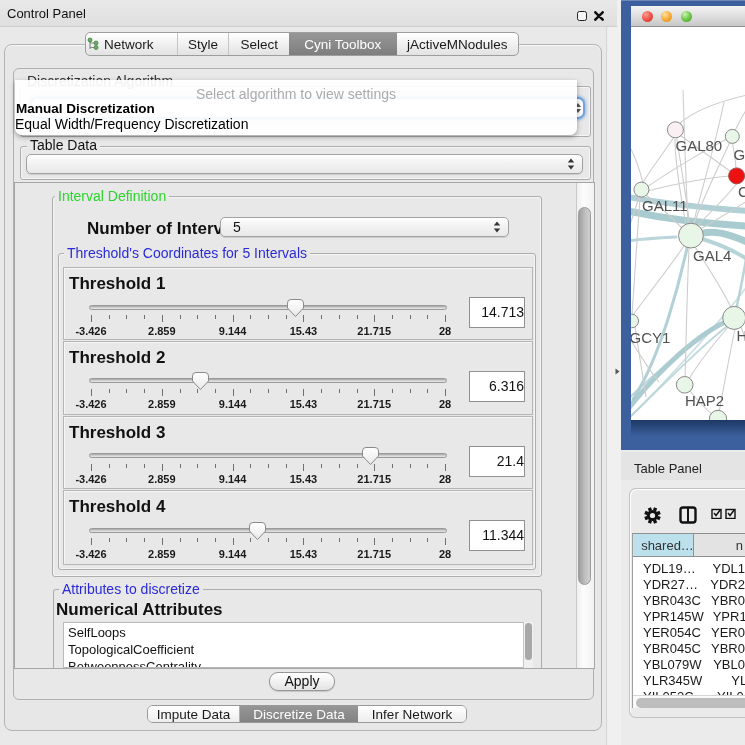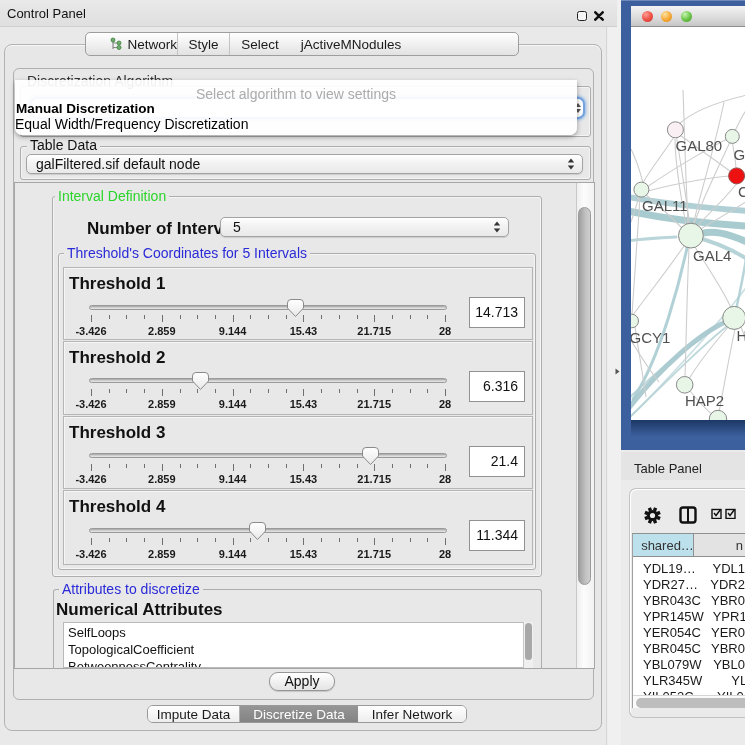--- a/index.html
+++ b/index.html
@@ -26,65 +26,65 @@
     position:absolute; height:5px; border-radius:3px;
     background:linear-gradient(#9F9F9F, #C9C9C9 40%, #E9E9E9);
     border:1px solid #9A9A9A;
   }
   .thumb {
     position:absolute; width:17px; height:18px;
   }
   .ticklbl { position:absolute; font-size:11px; font-weight:bold; color:#1A1A1A; transform:translateX(-50%); white-space:nowrap; }
   .valbox {
     position:absolute; width:56px; height:31px; background:#fff; border:1px solid #919191;
-    font-size:14px; color:#111; text-align:right; line-height:29px; padding-right:6px;
+    font-size:14px; color:#111; text-align:right; line-height:29px; 
   }
 </style>
 </head>
 <body>
 
 <div class="abs" style="left:0;top:0;width:607px;height:745px;background:#E9E9E9;border-right:1px solid #D6D6D6;"></div>
 
 <div class="abs" style="left:0;top:0;width:617px;height:27px;background:linear-gradient(#E9E9E9,#DFDFDF);border-bottom:1px solid #CFCFCF;z-index:3;"></div>
 <div class="abs" style="left:7px;top:6px;font-size:13px;color:#111;z-index:4;">Control Panel</div>
 <div class="abs" style="left:577px;top:11px;width:9.5px;height:9.5px;border:1.5px solid #222;border-radius:2.5px;background:#F5F5F5;z-index:4;"></div>
 <svg class="abs" style="left:594px;top:11px;z-index:4;" width="10" height="10" viewBox="0 0 10 10">
     <path d="M1.3 1.3 L8.7 8.7 M8.7 1.3 L1.3 8.7" stroke="#111" stroke-width="2.5" stroke-linecap="round"></path>
   </svg>
 
 <div class="abs" style="left:4px;top:44px;width:598px;height:687px;border:1px solid #B2B2B2;border-radius:8px;background:#E7E7E7;box-shadow:inset 0 1px 0 rgba(255,255,255,0.7);"></div>
 
 <div class="abs" style="left:85px;top:32px;width:434px;height:24px;background:linear-gradient(#FFFFFF,#EFEFEF 55%,#E2E2E2);border:1px solid #9E9E9E;border-radius:5px;overflow:hidden;display:flex;">
-  <div style="width:92px;display:flex;align-items:center;justify-content:flex-end;font-size:13.5px;color:#1A1A1A;border-right:1px solid #C4C4C4;">
+  <div style="width:92px;display:flex;align-items:center;justify-content:flex-start;font-size:13.5px;color:#1A1A1A;border-right:1px solid #C4C4C4;">
     <svg width="14" height="15" viewBox="0 0 14 15" style="margin-right:4px;">
       <path d="M4 3 L4 12 M4 6 L10 6 M4 10.5 L10 10.5" stroke="#8A8A8A" stroke-width="1.2" fill="none"></path>
       <circle cx="4" cy="3" r="2" fill="#6FAE6F" stroke="#3E7E3E" stroke-width="0.8"></circle>
       <circle cx="10" cy="6" r="2" fill="#6FAE6F" stroke="#3E7E3E" stroke-width="0.8"></circle>
       <circle cx="10" cy="10.5" r="2" fill="#6FAE6F" stroke="#3E7E3E" stroke-width="0.8"></circle>
     </svg>
     Network</div>
   <div style="width:52px;display:flex;align-items:center;justify-content:center;font-size:13.5px;color:#1A1A1A;border-right:1px solid #C4C4C4;">Style</div>
   <div style="width:60px;display:flex;align-items:center;justify-content:center;font-size:13.5px;color:#1A1A1A;">Select</div>
+  <div style="width:108px;display:flex;align-items:center;justify-content:center;font-size:13.5px;color:#FFF;background:linear-gradient(#979797,#7E7E7E);">Cyni Toolbox</div>
   <div style="width:122px;display:flex;align-items:center;justify-content:center;font-size:13.5px;color:#1A1A1A;">jActiveMNodules</div>
 </div>
 
 <div class="abs" style="left:13px;top:68px;width:581px;height:632px;border:1px solid #B0B0B0;border-radius:6px;background:#E8E8E8;"></div>
 
 <div class="abs etched" style="left:20px;top:86px;width:571px;height:51px;"></div>
 
 <div class="abs" style="left:30px;top:97px;width:555px;height:22px;border:2.5px solid #76A3DE;border-radius:7px;background:#FFF;box-shadow:0 0 3px 1px rgba(110,165,230,0.75);"></div>
 <div class="abs" style="left:575px;top:103px;width:8px;height:11px;">
   <div style="width:0;height:0;border-left:3.5px solid transparent;border-right:3.5px solid transparent;border-bottom:4.5px solid #555;margin-bottom:2px;"></div>
   <div style="width:0;height:0;border-left:3.5px solid transparent;border-right:3.5px solid transparent;border-top:4.5px solid #555;"></div>
 </div>
 
 <div class="abs etched" style="left:20px;top:146px;width:571px;height:34px;"></div>
 <div class="gtitle" style="left:27px;top:139px;color:#111;">Table Data</div>
 <div class="combo" style="left:26px;top:154px;width:557px;height:20px;">
-  <span style="padding-left:9px;">galFiltered.sif default node</span>
   <div class="arr">
       <div class="up" style="transform:scale(0.8);"></div>
       <div class="dn" style="transform:scale(0.8);"></div>
     </div>
 </div>
 
 <div class="abs" style="left:14px;top:182px;width:581px;height:487px;border:1px solid #A6A6A6;background:#E8E8E8;"></div>
 
 <div class="abs" style="left:576px;top:183px;width:18px;height:485px;background:linear-gradient(to right,#EFEFEF,#FCFCFC 40%,#F2F2F2);border-left:1px solid #C9C9C9;"></div>
 <div class="abs" style="left:578px;top:207px;width:13px;height:378px;border-radius:7px;background:linear-gradient(to right,#9E9E9E,#C2C2C2 60%,#CFCFCF);border:1px solid #9A9A9A;"></div>

